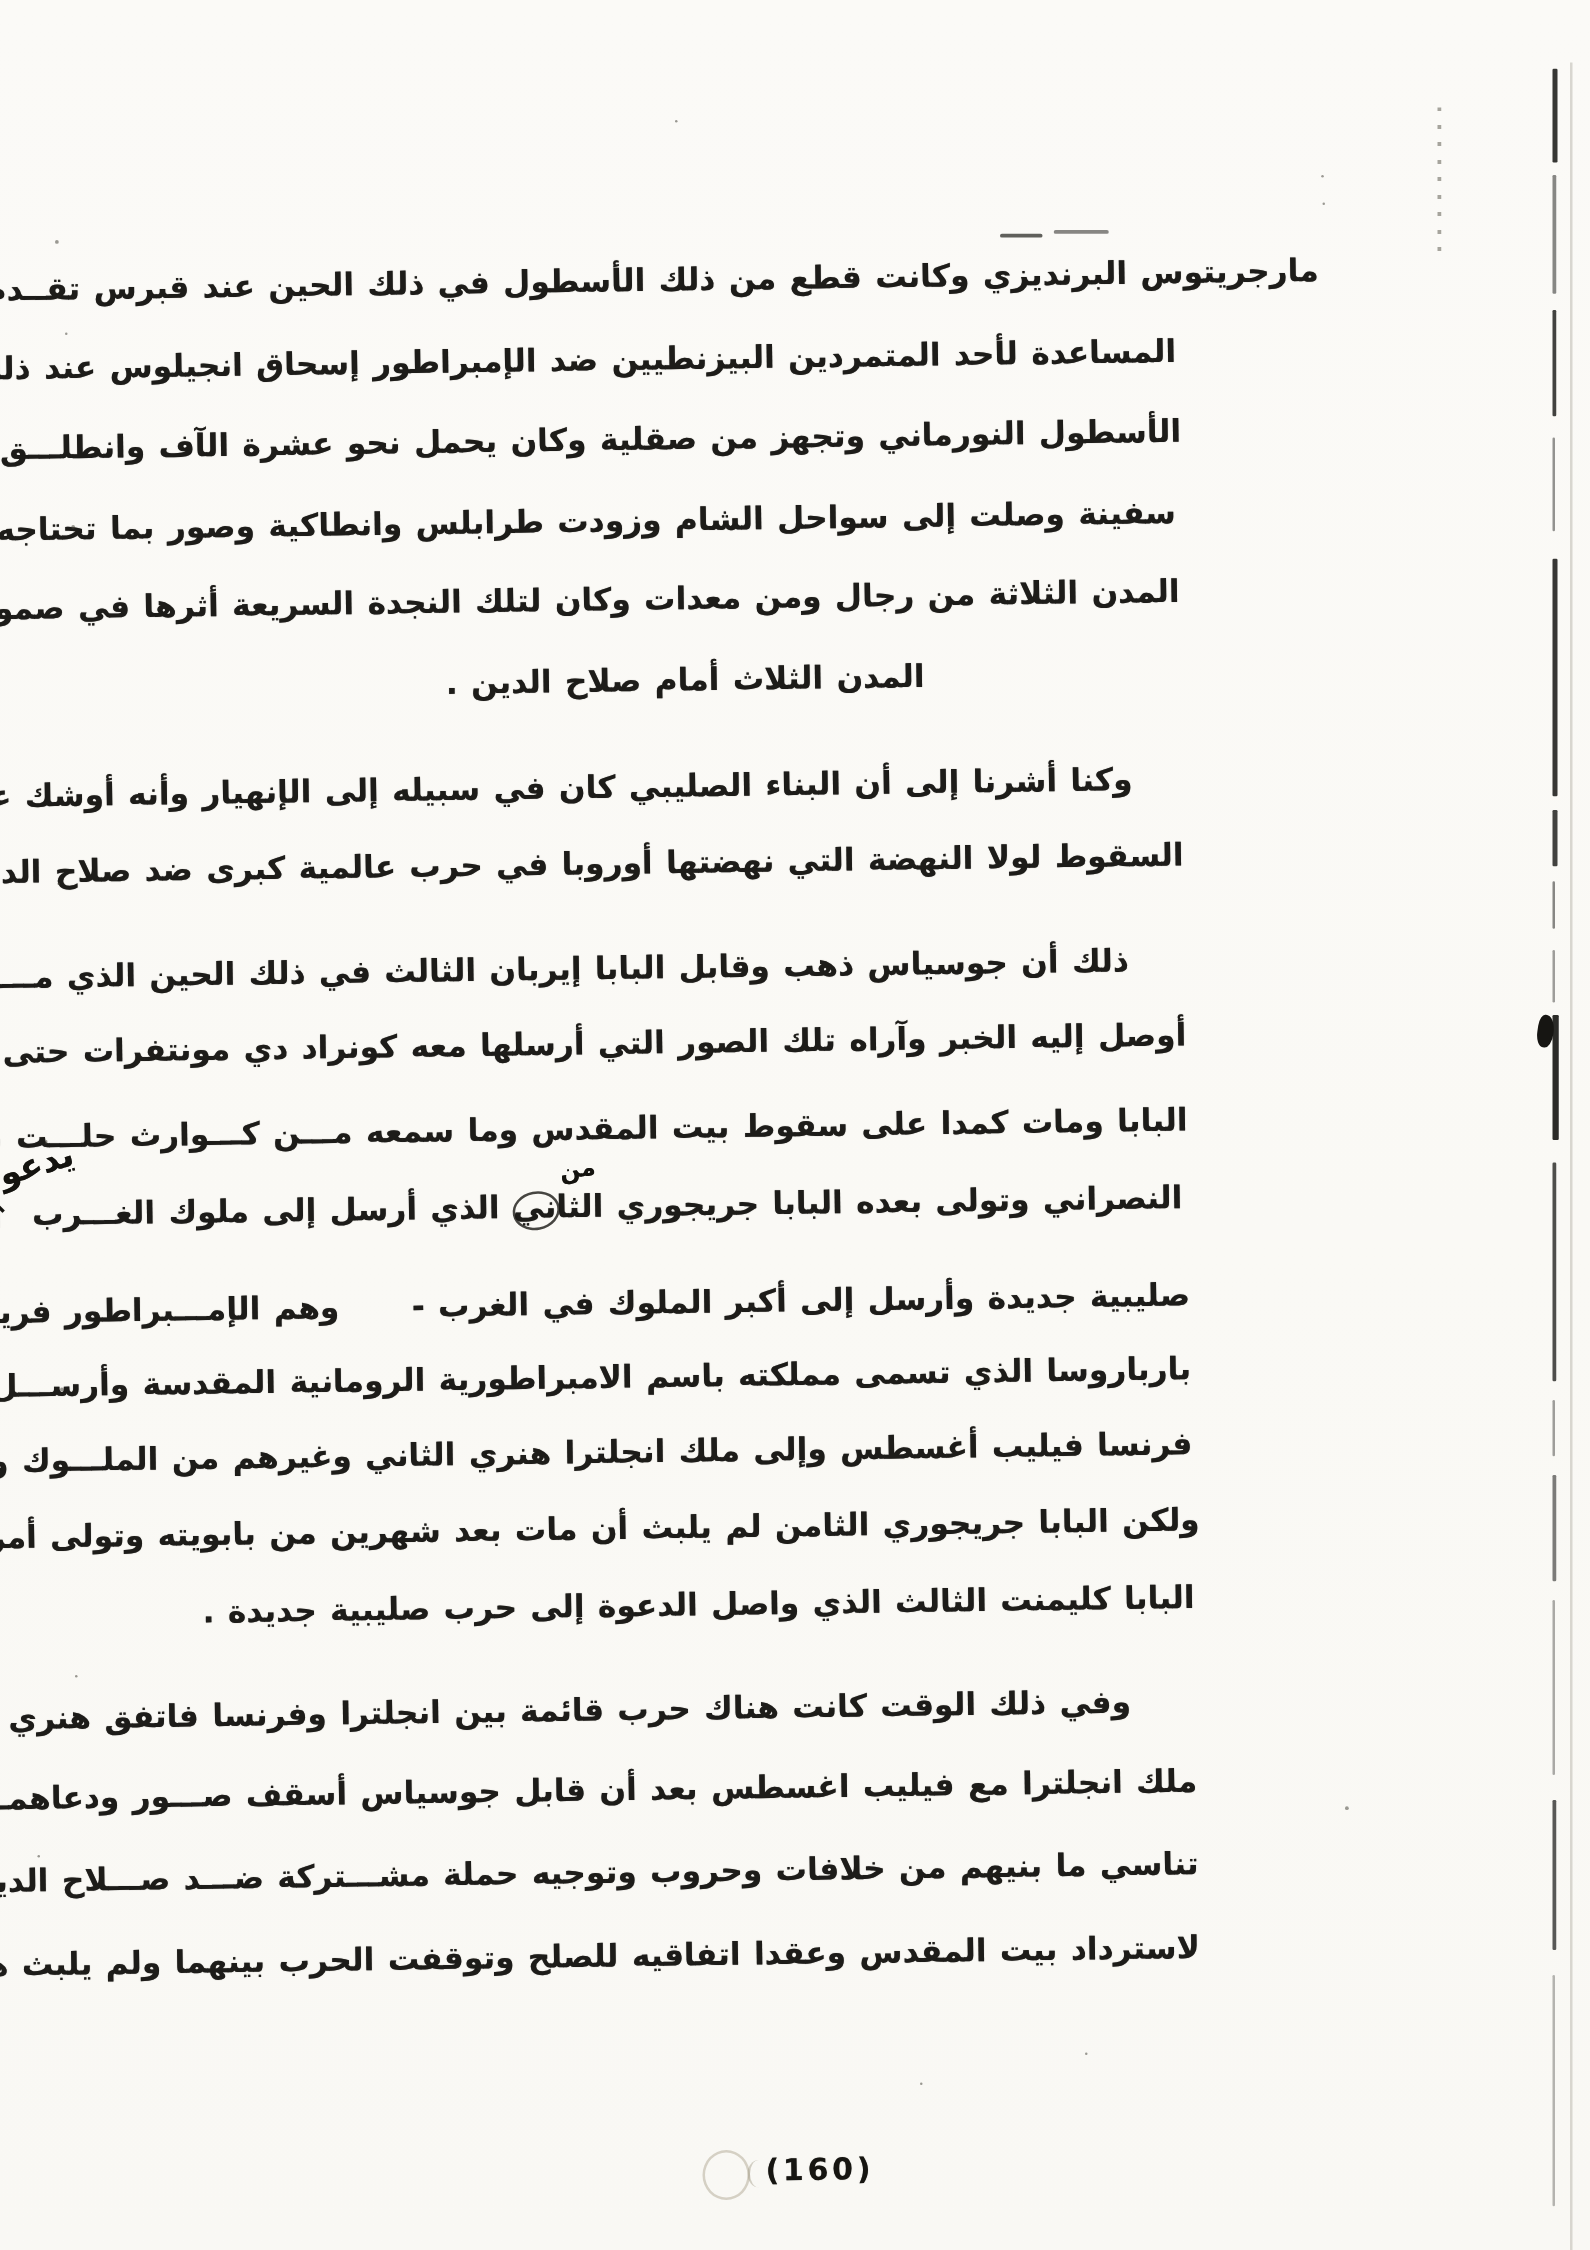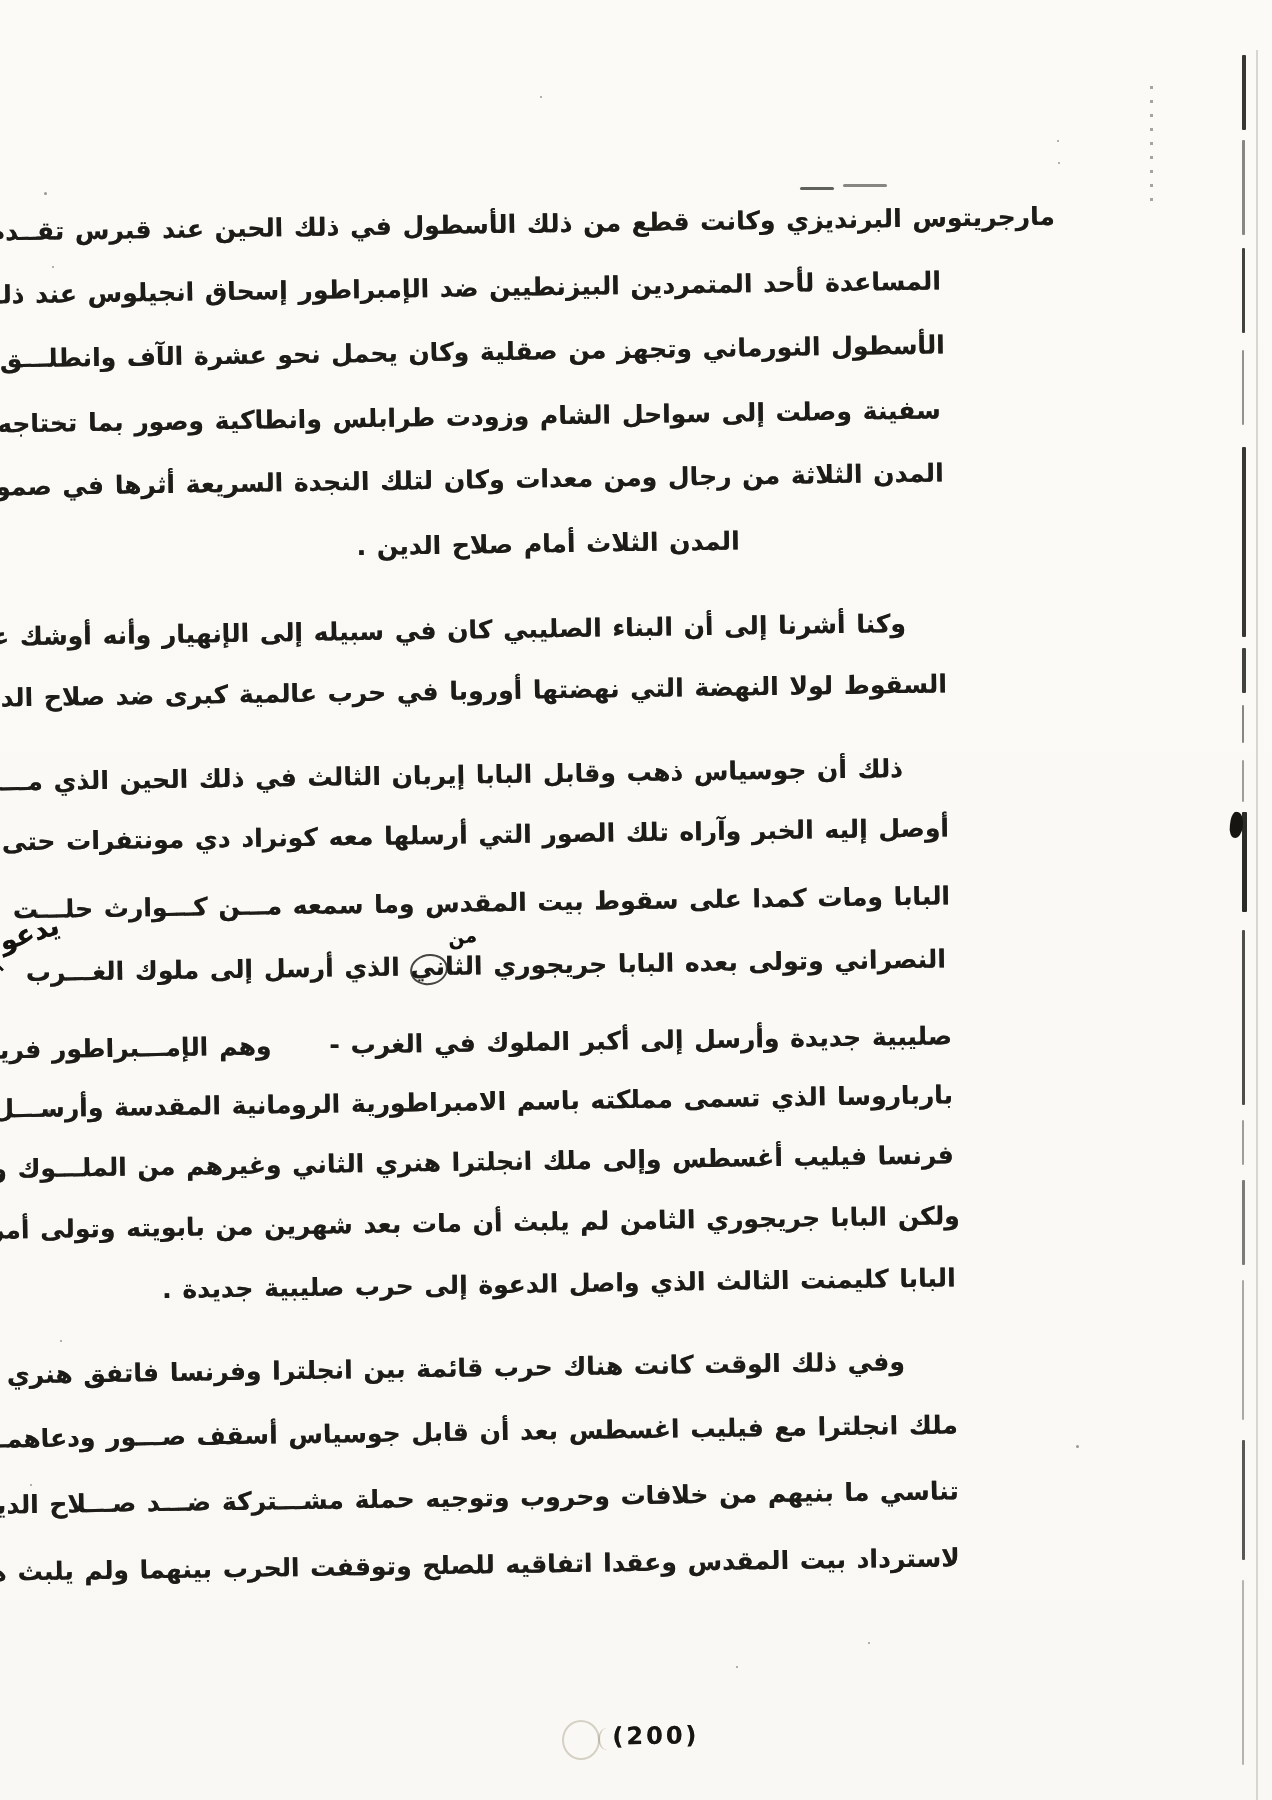--- a/index.html
+++ b/index.html
@@ -143,21 +143,21 @@
       <div class="line" style="top:1260px;right:322px;">البابا كليمنت الثالث الذي واصل الدعوة إلى حرب صليبية جديدة .</div>
     </section>
 
     <section>
       <div class="line" style="top:1343px;right:374px;">وفي ذلك الوقت كانت هناك حرب قائمة بين انجلترا وفرنسا فاتفق هنري الثاني</div>
       <div class="line" style="top:1407px;right:322px;">ملك انجلترا مع فيليب اغسطس بعد أن قابل جوسياس أسقف صـــور ودعاهمـــا إلى</div>
       <div class="line" style="top:1473px;right:322px;">تناسي ما بنيهم من خلافات وحروب وتوجيه حملة مشـــتركة ضـــد صـــلاح الديـــن</div>
       <div class="line" style="top:1540px;right:322px;">لاسترداد بيت المقدس وعقدا اتفاقيه للصلح وتوقفت الحرب بينهما ولم يلبث هـــنري</div>
     </section>
 
-    <div class="page-number">(200)</div>
+    <div class="page-number">(160)</div>
   </main>
 
   <div>
     <div class="artifact edge-light"></div>
 
     <div class="artifact edge-seg" style="top:55px;height:75px;width:4px;opacity:.85;"></div>
     <div class="artifact edge-seg" style="top:140px;height:95px;opacity:.5;"></div>
     <div class="artifact edge-seg" style="top:248px;height:85px;opacity:.8;"></div>
     <div class="artifact edge-seg" style="top:350px;height:75px;width:2px;opacity:.45;"></div>
     <div class="artifact edge-seg" style="top:447px;height:190px;width:4px;opacity:.85;"></div>

